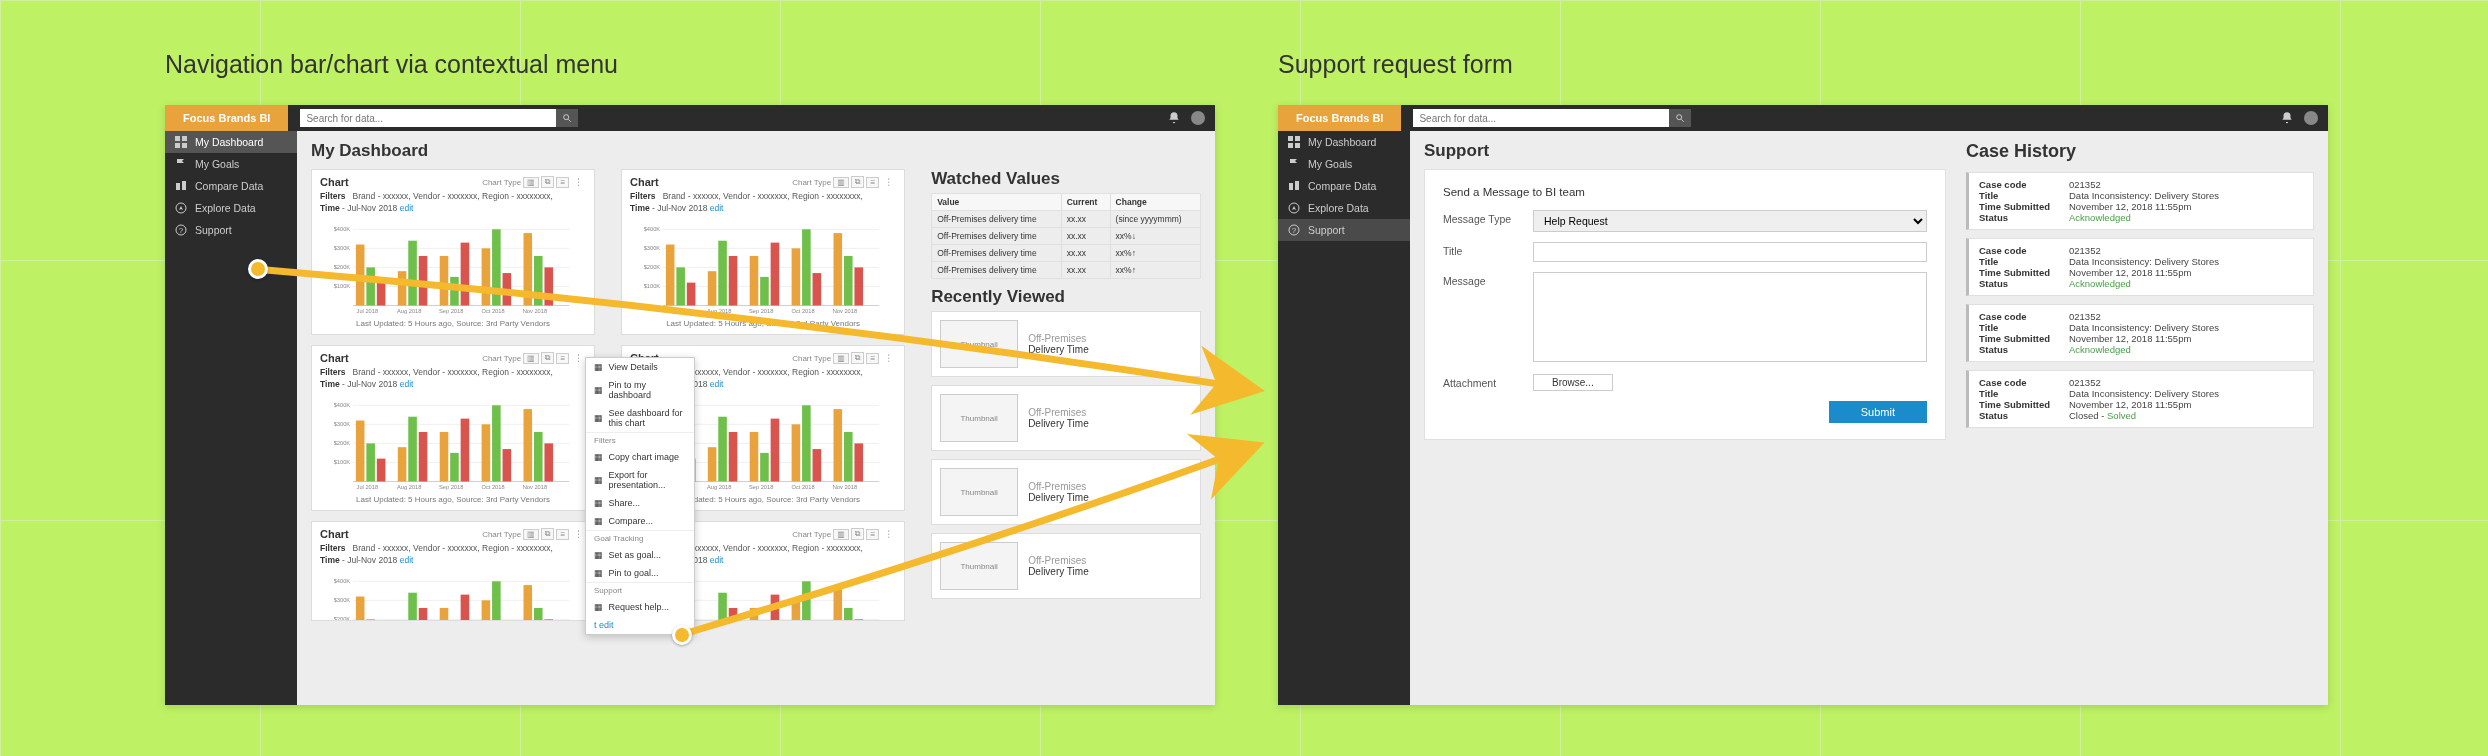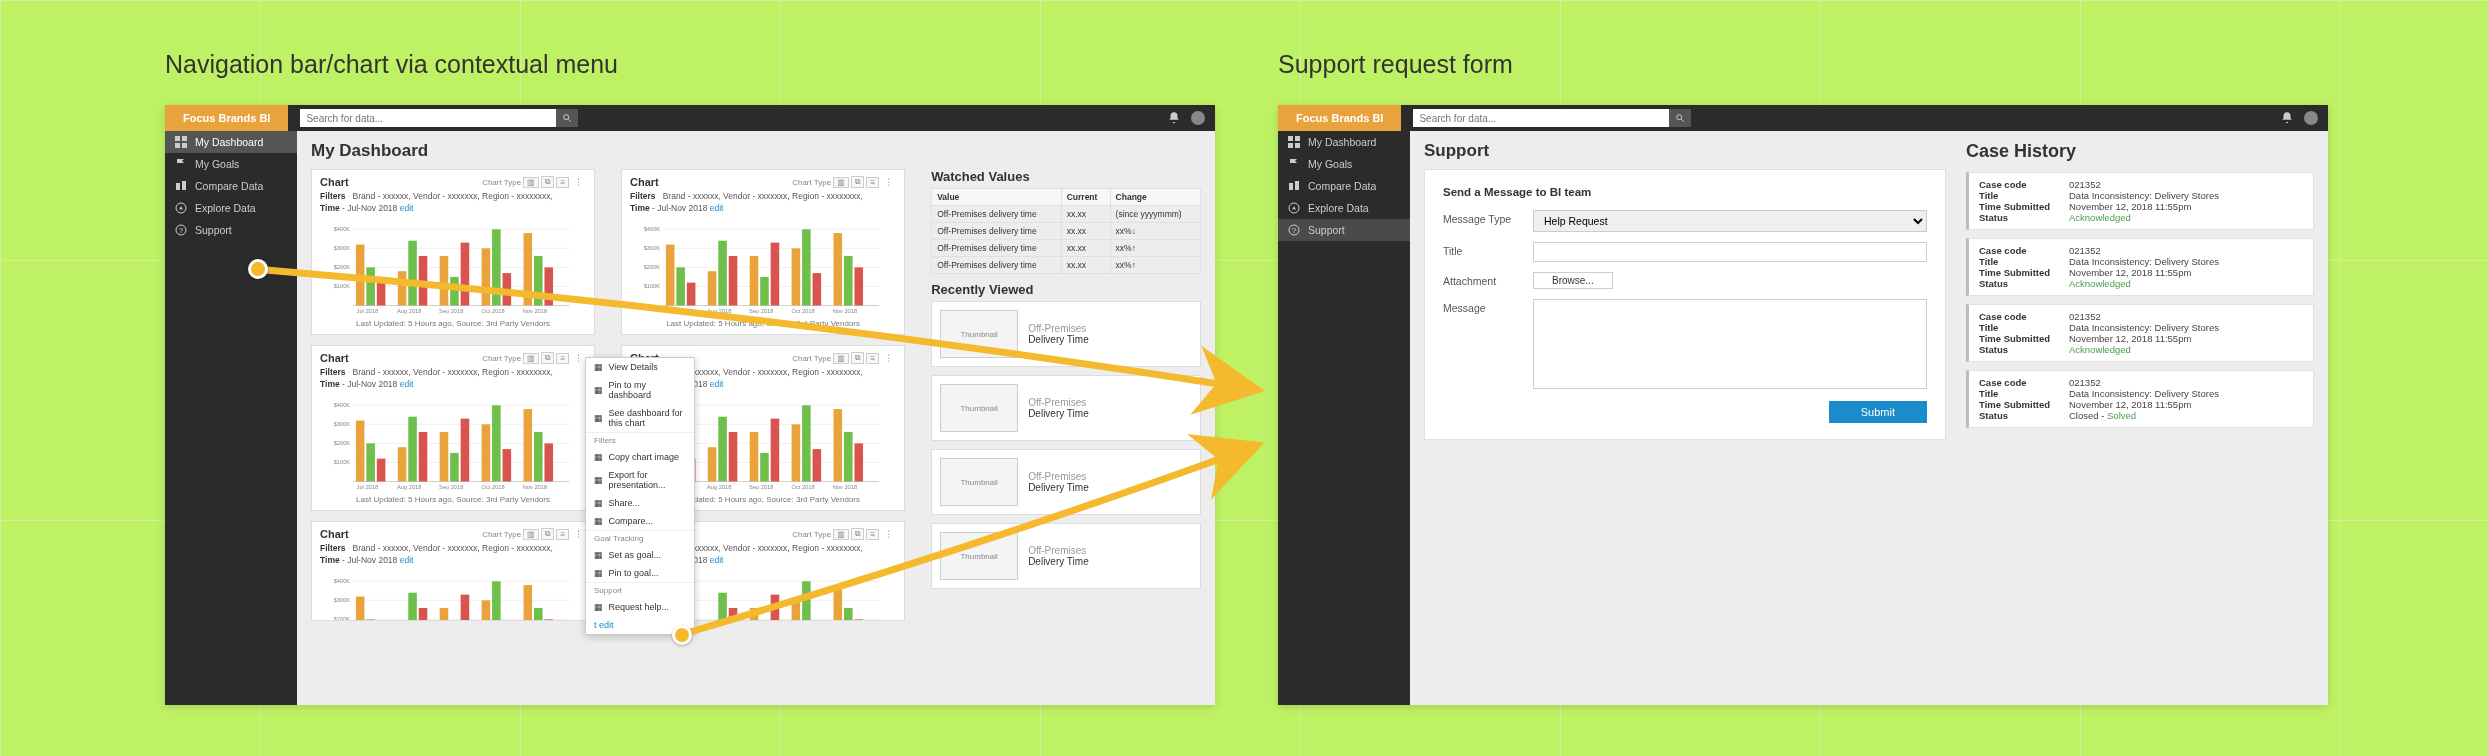--- a/index.html
+++ b/index.html
@@ -28,33 +28,33 @@
 .card { background: #fff; border: 1px solid #ddd; padding: 6px 8px; font-size: 9px; }
 .card-head { display: flex; align-items: center; justify-content: space-between; margin-bottom: 3px; }
 .card-title { font-size: 11px; font-weight: 600; }
 .card-tools { display: flex; gap: 2px; align-items: center; color: #888; text-align: right; }
 .filters { font-size: 8.5px; color: #555; margin-bottom: 2px; }
 .filters b { color: #333; }
 .edit-link { color: #1a8ccc; }
 .chart-svg { width: 100%; height: 100px; }
 .foot { font-size: 8px; color: #777; text-align: center; margin-top: 2px; }
 .side-panel { display: flex; flex-direction: column; gap: 8px; }
-.side-head { font-size: 13px; font-weight: 600; margin-bottom: 4px; }
+.side-head { font-size: 17px; font-weight: 600; margin-bottom: 4px; }
 table.watched { width: 100%; border-collapse: collapse; font-size: 8.5px; }
 table.watched th, table.watched td { border: 1px solid #e0e0e0; padding: 3px 5px; text-align: left; }
 table.watched th { background: #f7f7f7; font-weight: 600; }
 .thumb-row { display: flex; gap: 10px; border: 1px solid #ddd; padding: 8px; background: #fff; align-items: center; }
 .thumb { width: 78px; height: 48px; background: #f4f4f4; border: 1px solid #ccc; display: flex; align-items: center; justify-content: center; font-size: 8px; color: #888; }
 .thumb-info { font-size: 10px; color: #999; }
 .thumb-info .t2 { color: #333; font-weight: 500; }
 .ctx-menu { position: absolute; background: #fff; border: 1px solid #ccc; box-shadow: 0 2px 8px rgba(0,0,0,0.2); font-size: 9px; width: 110px; z-index: 30; }
 .ctx-item { padding: 4px 8px; display: flex; align-items: center; gap: 6px; cursor: pointer; }
 .ctx-head { font-size: 8px; color: #888; padding: 3px 8px; border-top: 1px solid #eee; }
 .form-area { background: #fff; border: 1px solid #e0e0e0; padding: 16px 18px; font-size: 11px; }
-.form-title { font-size: 11.5px; font-weight: 700; margin-bottom: 12px; }
+.form-title { font-size: 11.5px; font-weight: 400; margin-bottom: 12px; }
 .form-row { display: flex; align-items: flex-start; margin-bottom: 10px; justify-content: space-between; }
 .form-row label { width: 90px; color: #555; font-size: 10.5px; padding-top: 3px; }
 .form-row .field { flex: 1; }
 .form-row input[type=text], .form-row select, .form-row textarea { width: 100%; border: 1px solid #ccc; font-size: 10.5px; padding: 3px 6px; font-family: inherit; }
 .form-row textarea { height: 90px; resize: none; }
 .browse { display: inline-block; border: 1px solid #ccc; padding: 2px 18px; font-size: 10px; background: #fff; }
 .submit { background: #1a8ccc; color: #fff; border: none; padding: 5px 32px; font-size: 11px; float: right; }
 .history { font-size: 10px; }
 .history h2 { font-size: 18px; font-weight: 600; margin-bottom: 10px; }
 .case { background: #fff; border: 1px solid #e0e0e0; border-left: 3px solid #bbb; padding: 6px 10px; margin-bottom: 8px; font-size: 9.5px; }
@@ -639,26 +639,26 @@
             <div class="form-title">Send a Message to BI team</div>
             <div class="form-row">
               <label>Message Type</label>
               <div class="field"><select><option>Help Request</option></select></div>
             </div>
             <div class="form-row">
               <label>Title</label>
               <div class="field"><input type="text" style=""></div>
             </div>
             <div class="form-row">
+              <label>Message</label>
+              <div class="field"><textarea style=""></textarea></div>
+            </div>
+            <div class="form-row">
               <label>Attachment</label>
               <div class="field"><span class="browse">Browse...</span></div>
-            </div>
-            <div class="form-row">
-              <label>Message</label>
-              <div class="field"><textarea style=""></textarea></div>
             </div>
             <div style="overflow:hidden;">
                 <button class="submit">Submit</button>
               </div>
           </div>
         </div>
         <div style="flex:1;" class="history">
           <h2>Case History</h2>
           <div id="case-list">
               <div class="case">

